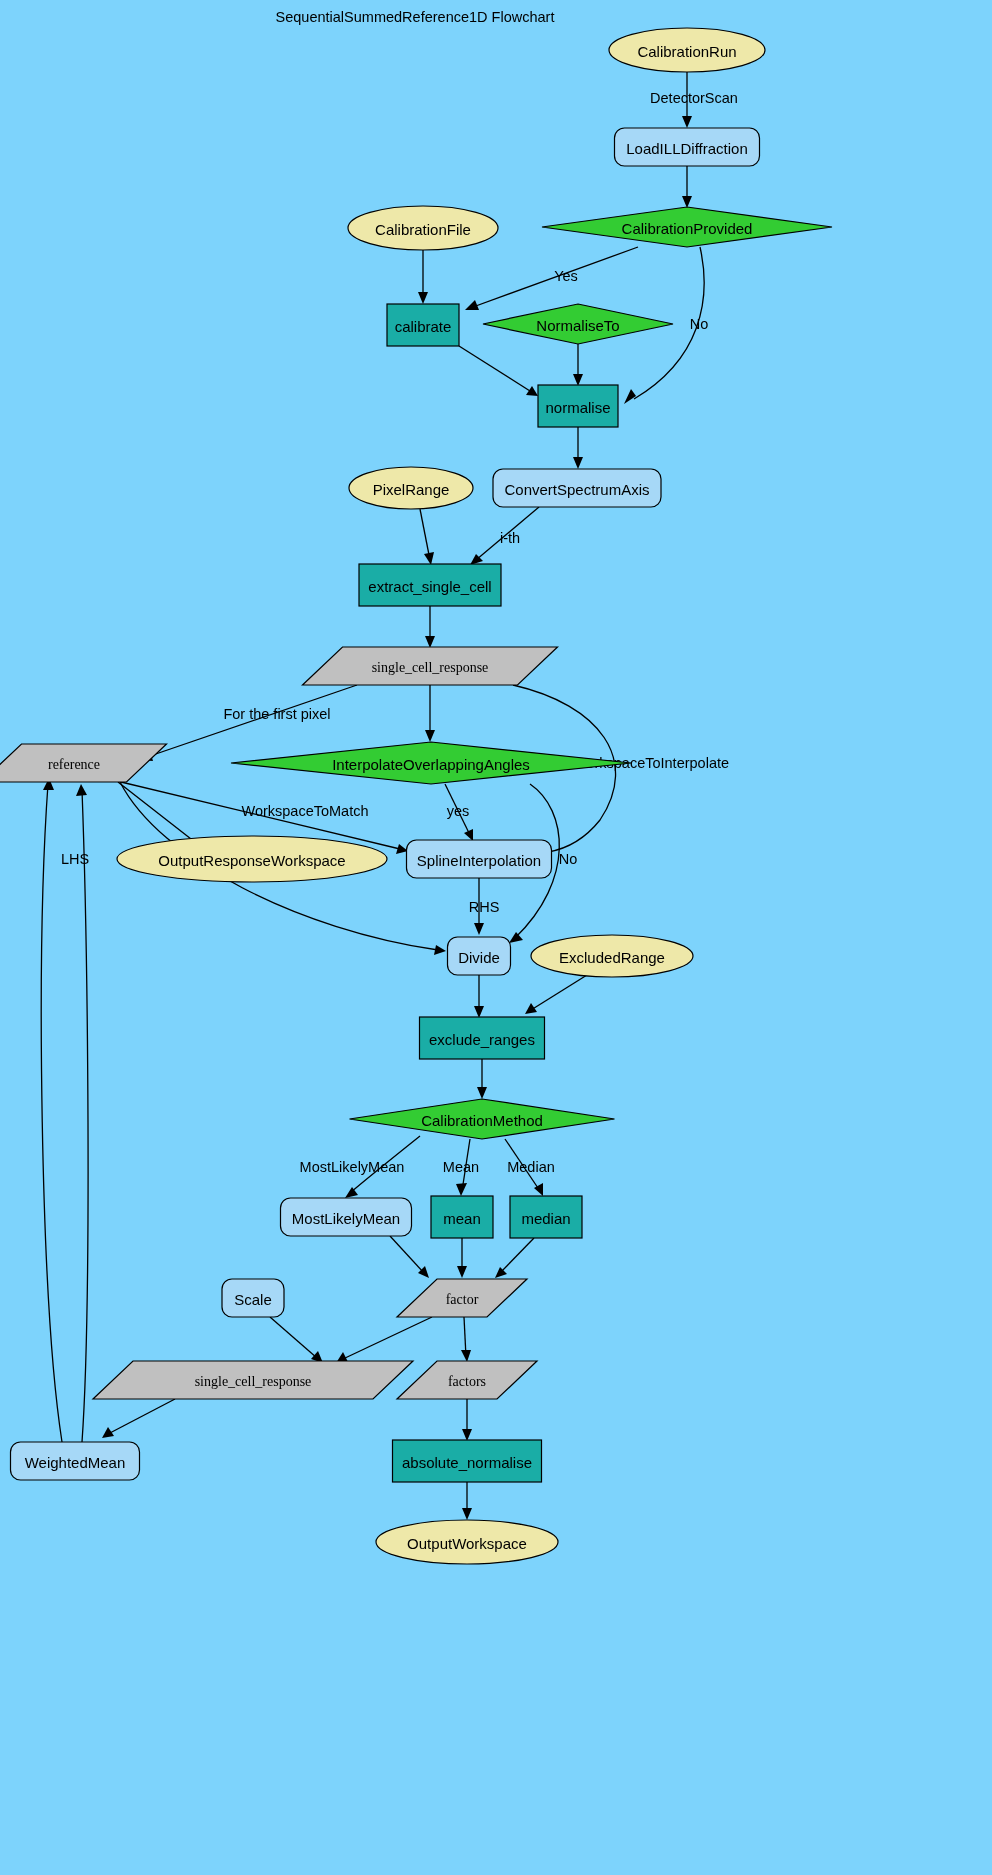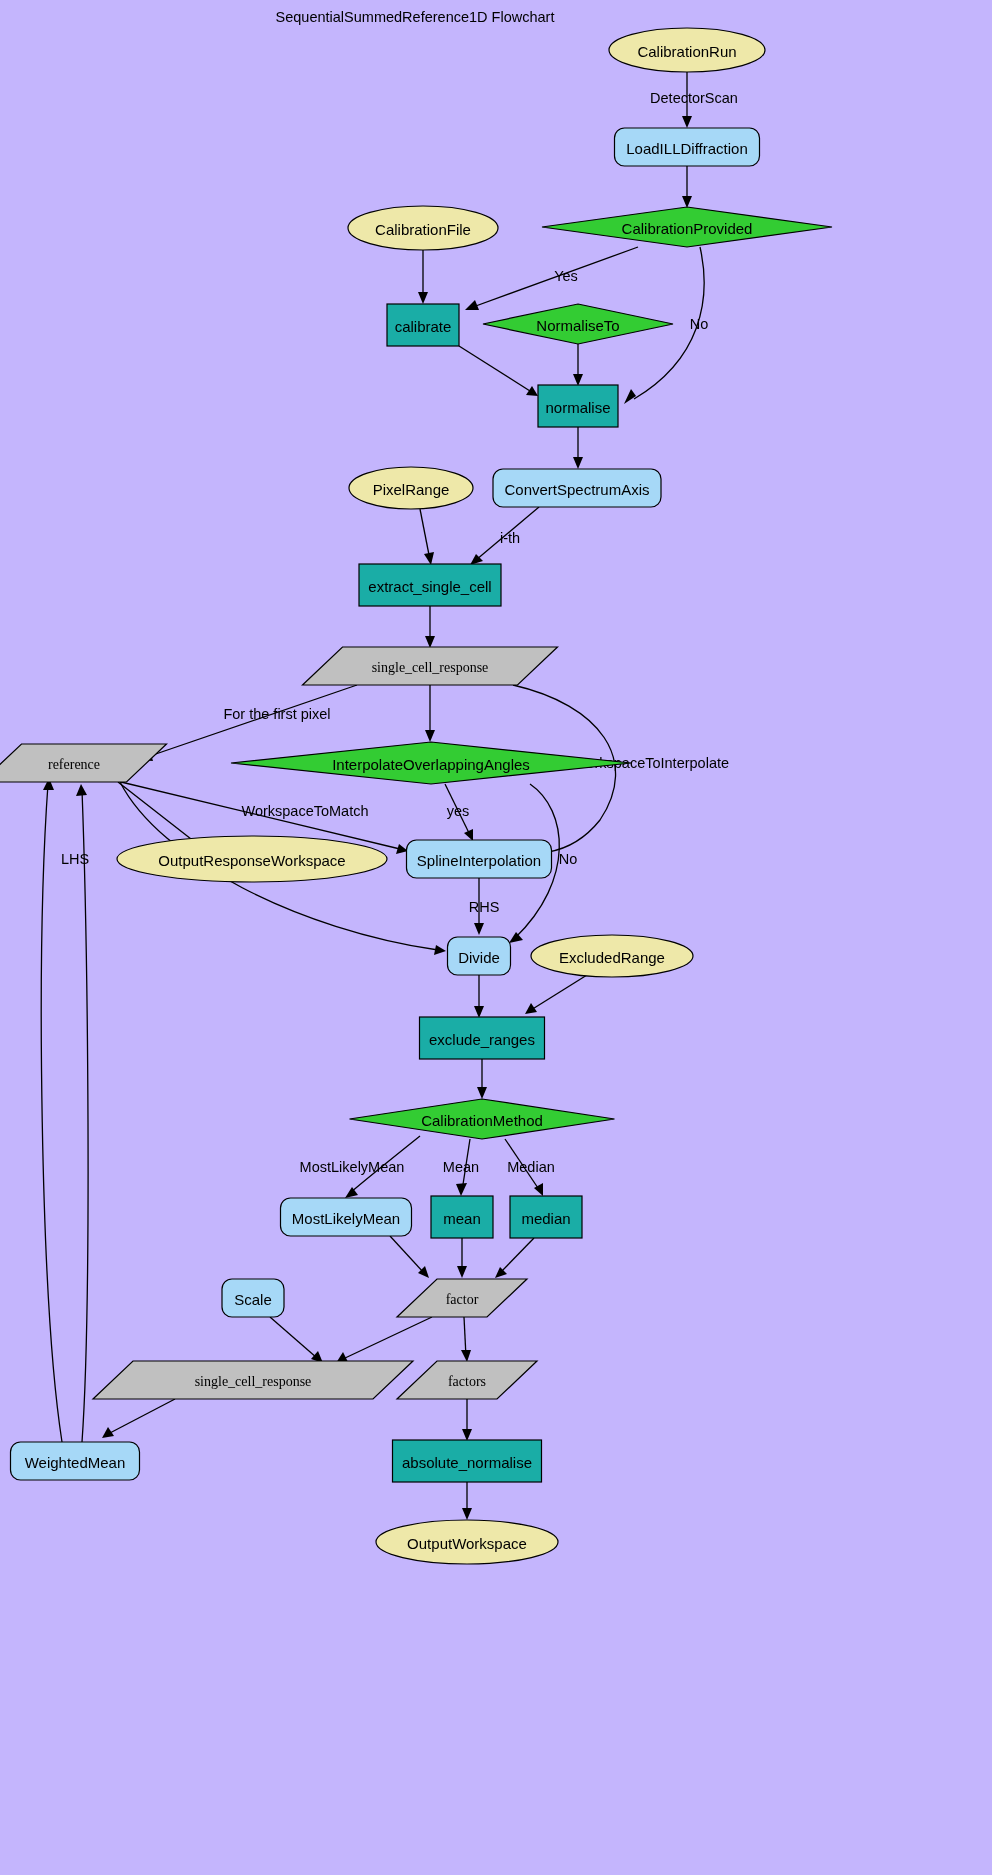--- a/index.html
+++ b/index.html
@@ -4,21 +4,21 @@
 <style>
   html, body {
     margin: 0;
     padding: 0;
     background: #ffffff;
   }
   #root {
     position: relative;
     width: 992px;
     height: 1875px;
-    background: #c4b5fd;
+    background: #7dd3fc;
     font-family: "Liberation Sans", sans-serif;
     overflow: hidden;
   }
   svg#flow {
     position: absolute;
     left: 0;
     top: 0;
     width: 992px;
     height: 1875px;
   }

